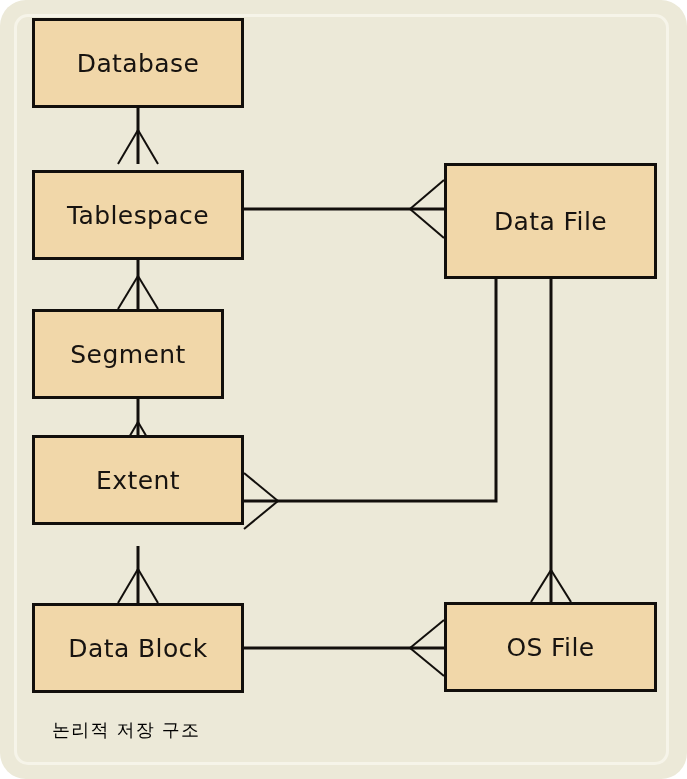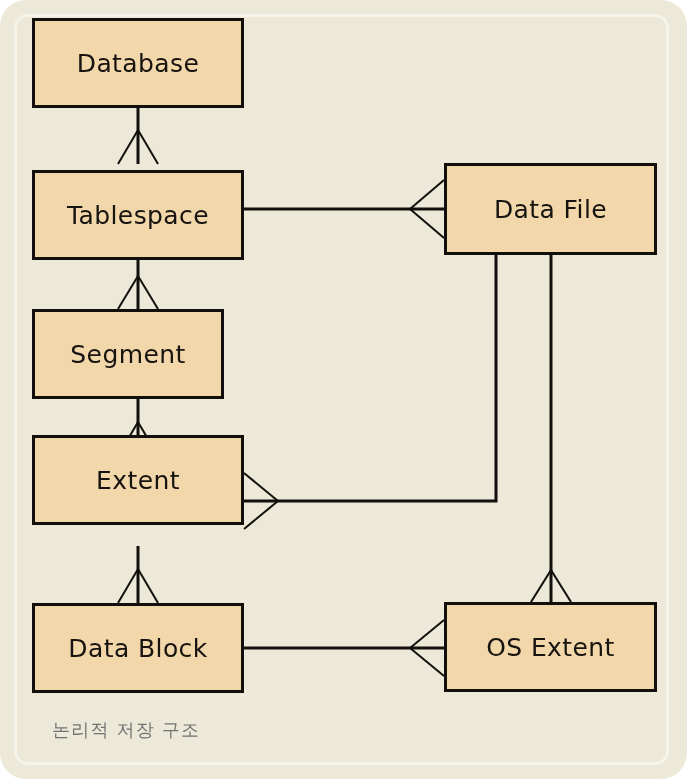--- a/index.html
+++ b/index.html
@@ -47,21 +47,21 @@
   }
   .entity-label {
     font-size: 25px;
     color: #171310;
     letter-spacing: 0.4px;
     white-space: nowrap;
   }
   .caption {
     position: absolute;
     font-size: 18px;
-    color: #737373;
+    color: #000000;
     white-space: nowrap;
     letter-spacing: 1.2px;
   }
 </style>
 </head>
 <body>
 
 <div id="canvas">
 
   <div id="inner-frame"></div>
@@ -133,24 +133,24 @@
   </div>
 
   <div class="entity-box" style="left:32px;  top:435px; width:212px; height:90px;">
     <span class="entity-label">Extent</span>
   </div>
 
   <div class="entity-box" style="left:32px;  top:603px; width:212px; height:90px;">
     <span class="entity-label">Data Block</span>
   </div>
 
-  <div class="entity-box" style="left:444px; top:163px; width:213px; height:92px;">
+  <div class="entity-box" style="left:444px; top:163px; width:213px; height:116px;">
     <span class="entity-label">Data File</span>
   </div>
 
   <div class="entity-box" style="left:444px; top:602px; width:213px; height:90px;">
-    <span class="entity-label">OS Extent</span>
+    <span class="entity-label">OS File</span>
   </div>
 
   <div class="caption" style="left:52px;  top:718px;">논리적 저장 구조</div>
 
 
 </div>
 
 </body></html>

